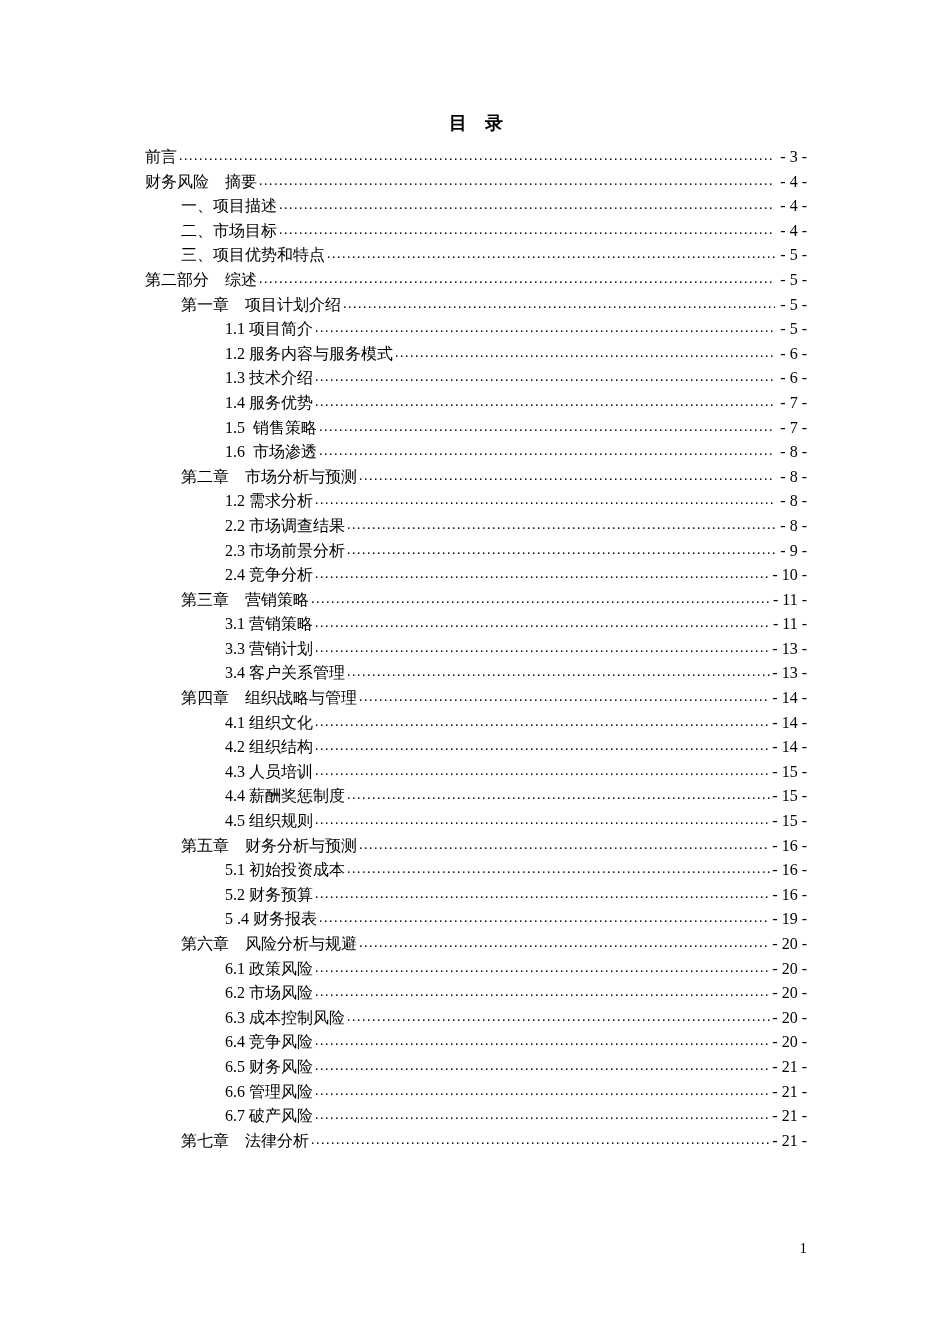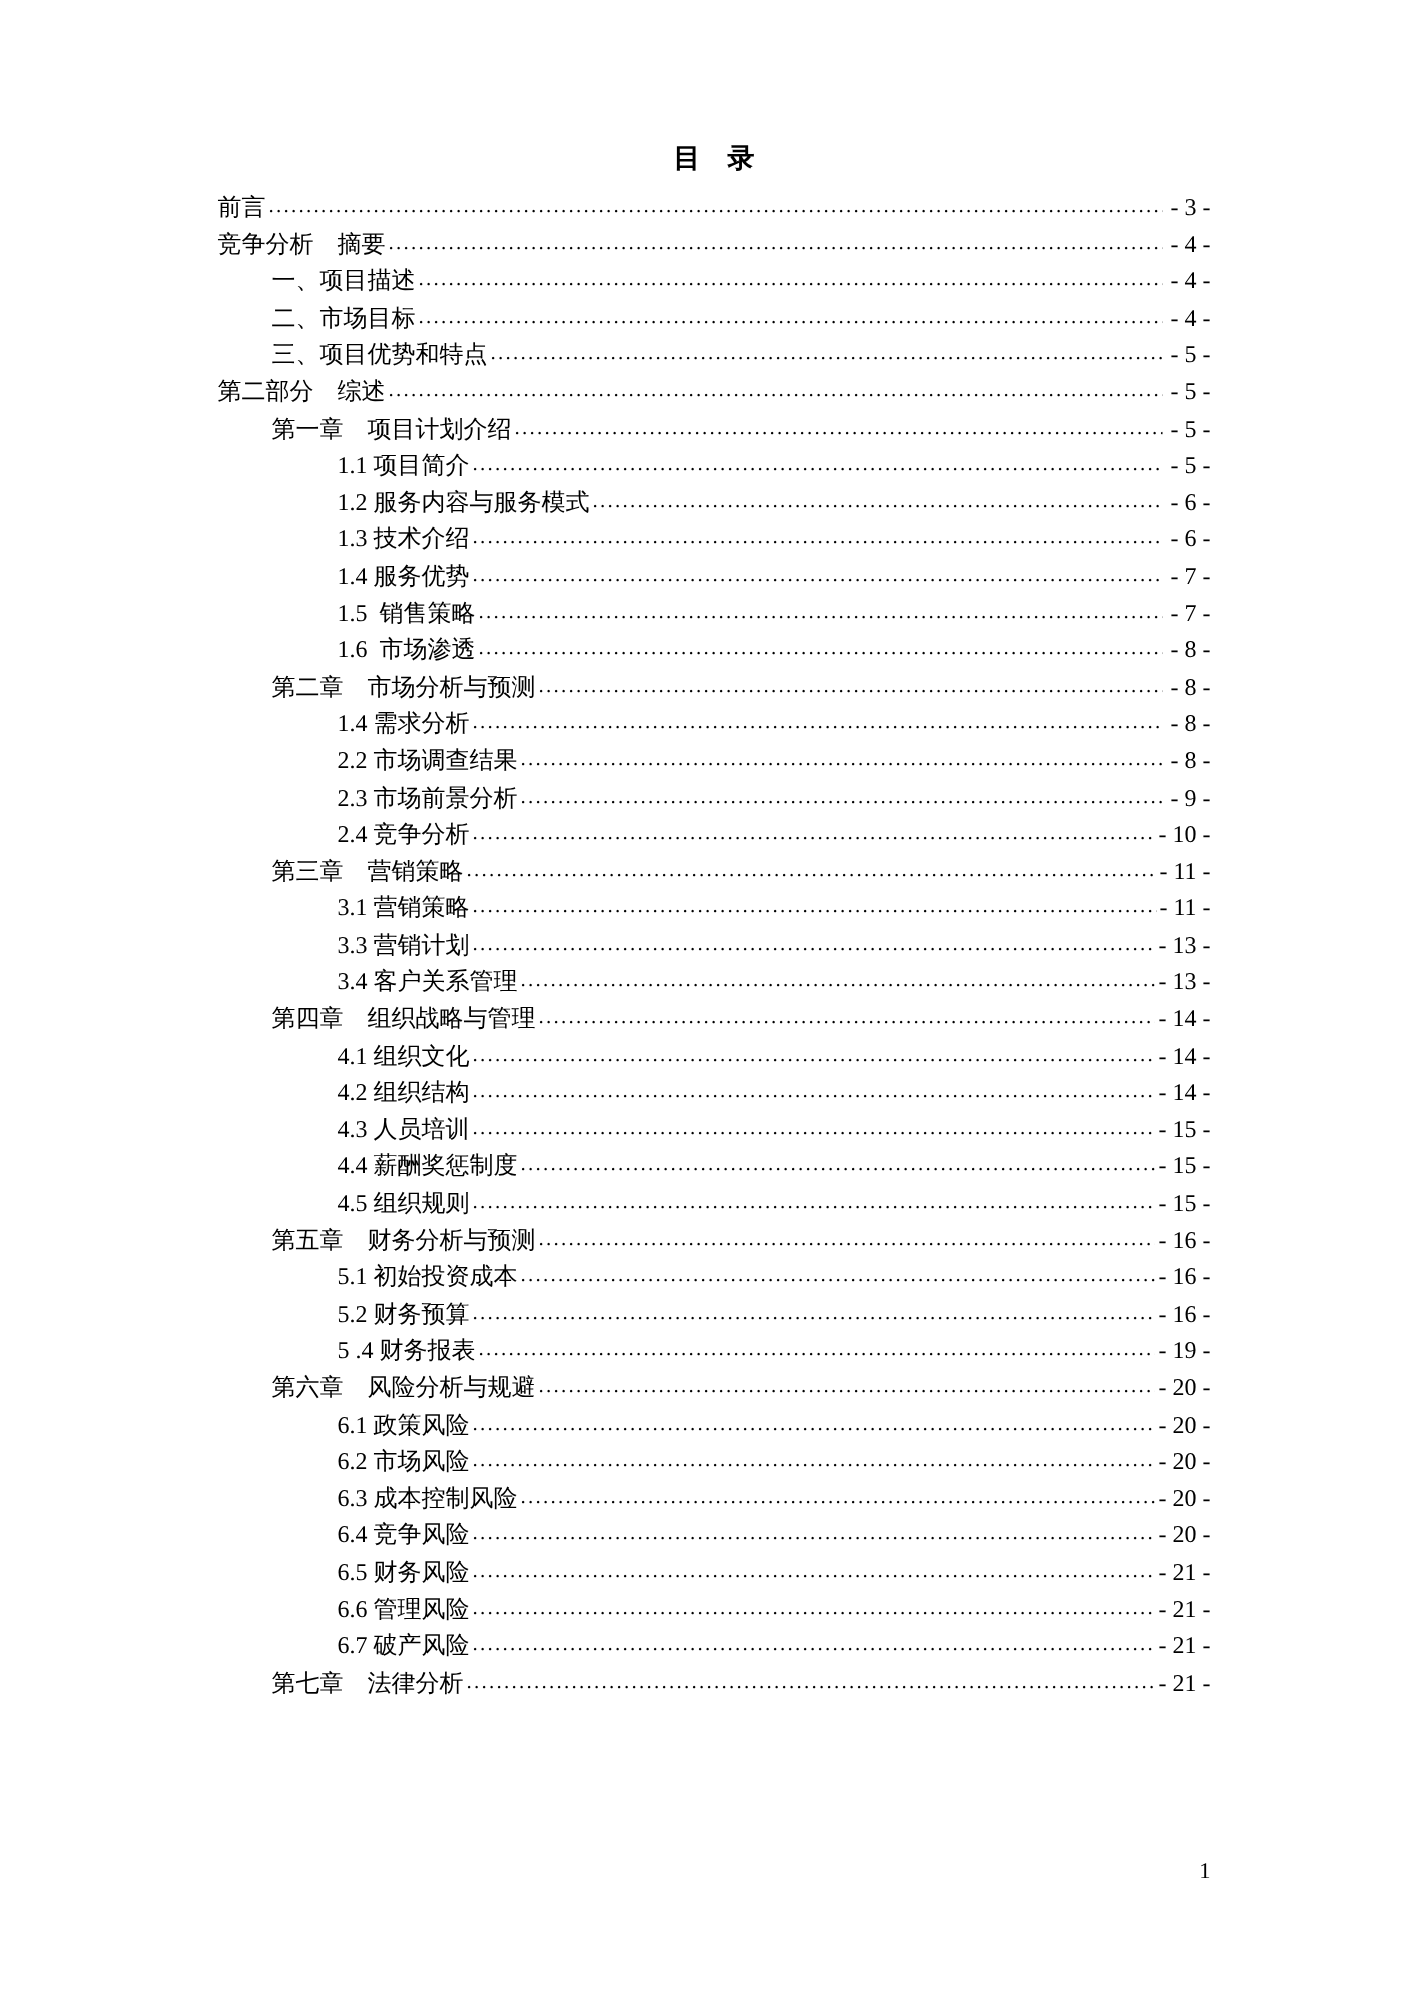--- a/index.html
+++ b/index.html
@@ -12,21 +12,21 @@
     width: 950px;
     height: 1344px;
     background: #ffffff;
     font-family: "Liberation Serif", "DejaVu Serif", serif;
     color: #000000;
     overflow: hidden;
   }
   .content {
     position: absolute;
     left: 145px;
-    top: 92px;
+    top: 110px;
     width: 662px;
   }
   .toc-title {
     text-align: center;
     font-weight: bold;
     font-size: 18px;
     line-height: 26px;
     margin: 0 0 9px 0;
     white-space: pre;
   }
@@ -81,21 +81,21 @@
 <div class="page">
   <div class="content">
     <div class="toc-title">目　录</div>
     <div class="toc-list">
         <div class="toc-row level-0">
     <span class="toc-entry-label">前言</span>
     <span class="toc-leader"></span>
     <span class="toc-entry-page">- 3 -</span>
   </div>
         <div class="toc-row level-0">
-    <span class="toc-entry-label">竞争分析　摘要</span>
+    <span class="toc-entry-label">财务风险　摘要</span>
     <span class="toc-leader"></span>
     <span class="toc-entry-page">- 4 -</span>
   </div>
         <div class="toc-row level-1">
     <span class="toc-entry-label">一、项目描述</span>
     <span class="toc-leader"></span>
     <span class="toc-entry-page">- 4 -</span>
   </div>
         <div class="toc-row level-1">
     <span class="toc-entry-label">二、市场目标</span>
@@ -146,21 +146,21 @@
     <span class="toc-entry-label">1.6  市场渗透</span>
     <span class="toc-leader"></span>
     <span class="toc-entry-page">- 8 -</span>
   </div>
         <div class="toc-row level-1">
     <span class="toc-entry-label">第二章　市场分析与预测</span>
     <span class="toc-leader"></span>
     <span class="toc-entry-page">- 8 -</span>
   </div>
         <div class="toc-row level-2">
-    <span class="toc-entry-label">1.4 需求分析</span>
+    <span class="toc-entry-label">1.2 需求分析</span>
     <span class="toc-leader"></span>
     <span class="toc-entry-page">- 8 -</span>
   </div>
         <div class="toc-row level-2">
     <span class="toc-entry-label">2.2 市场调查结果</span>
     <span class="toc-leader"></span>
     <span class="toc-entry-page">- 8 -</span>
   </div>
         <div class="toc-row level-2">
     <span class="toc-entry-label">2.3 市场前景分析</span>

